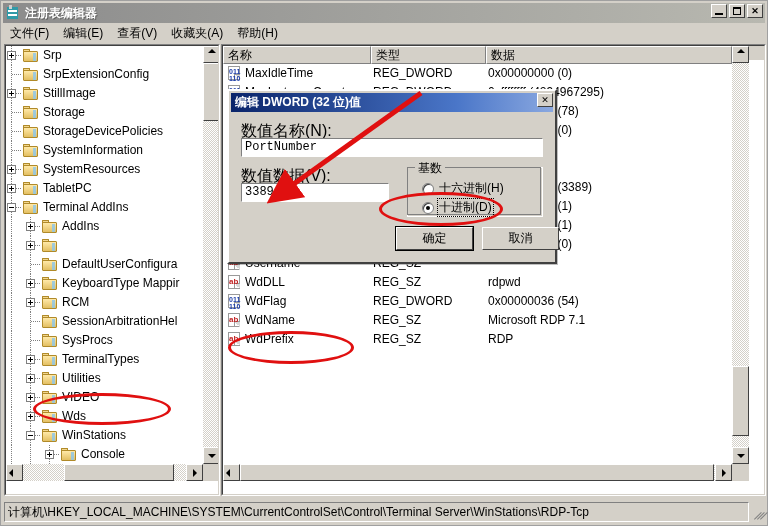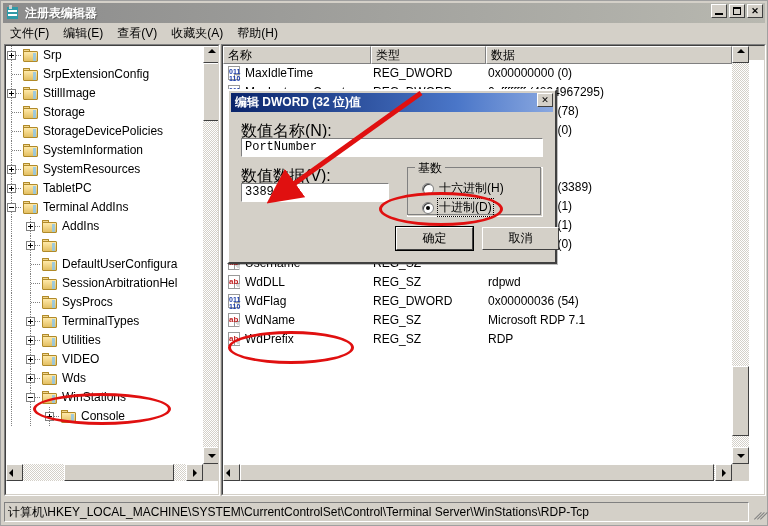--- a/index.html
+++ b/index.html
@@ -436,20 +436,44 @@
                 <div class="ft"></div>
                 <div class="fb"></div>
                 <div class="fs"></div>
               </div>
               <div class="tlabel" style="left: 56px;">DefaultUserConfigura</div>
             </div>
             <div class="tree-row">
               <div class="tw-dots" style="left: 5px;"></div>
               <div class="tw-dots" style="left: 24px;"></div>
               <div class="tw-hdot" style="left: 25px;"></div>
+              <div class="tw-box plus" style="left: 20px;"></div>
+              <div class="folder" style="left: 36px;">
+                <div class="ft"></div>
+                <div class="fb"></div>
+                <div class="fs"></div>
+              </div>
+              <div class="tlabel" style="left: 56px;">KeyboardType Mappir</div>
+            </div>
+            <div class="tree-row">
+              <div class="tw-dots" style="left: 5px;"></div>
+              <div class="tw-dots" style="left: 24px;"></div>
+              <div class="tw-hdot" style="left: 25px;"></div>
+              <div class="tw-box plus" style="left: 20px;"></div>
+              <div class="folder" style="left: 36px;">
+                <div class="ft"></div>
+                <div class="fb"></div>
+                <div class="fs"></div>
+              </div>
+              <div class="tlabel" style="left: 56px;">RCM</div>
+            </div>
+            <div class="tree-row">
+              <div class="tw-dots" style="left: 5px;"></div>
+              <div class="tw-dots" style="left: 24px;"></div>
+              <div class="tw-hdot" style="left: 25px;"></div>
               <div class="folder" style="left: 36px;">
                 <div class="ft"></div>
                 <div class="fb"></div>
                 <div class="fs"></div>
               </div>
               <div class="tlabel" style="left: 56px;">SessionArbitrationHel</div>
             </div>
             <div class="tree-row">
               <div class="tw-dots" style="left: 5px;"></div>
               <div class="tw-dots" style="left: 24px;"></div>

